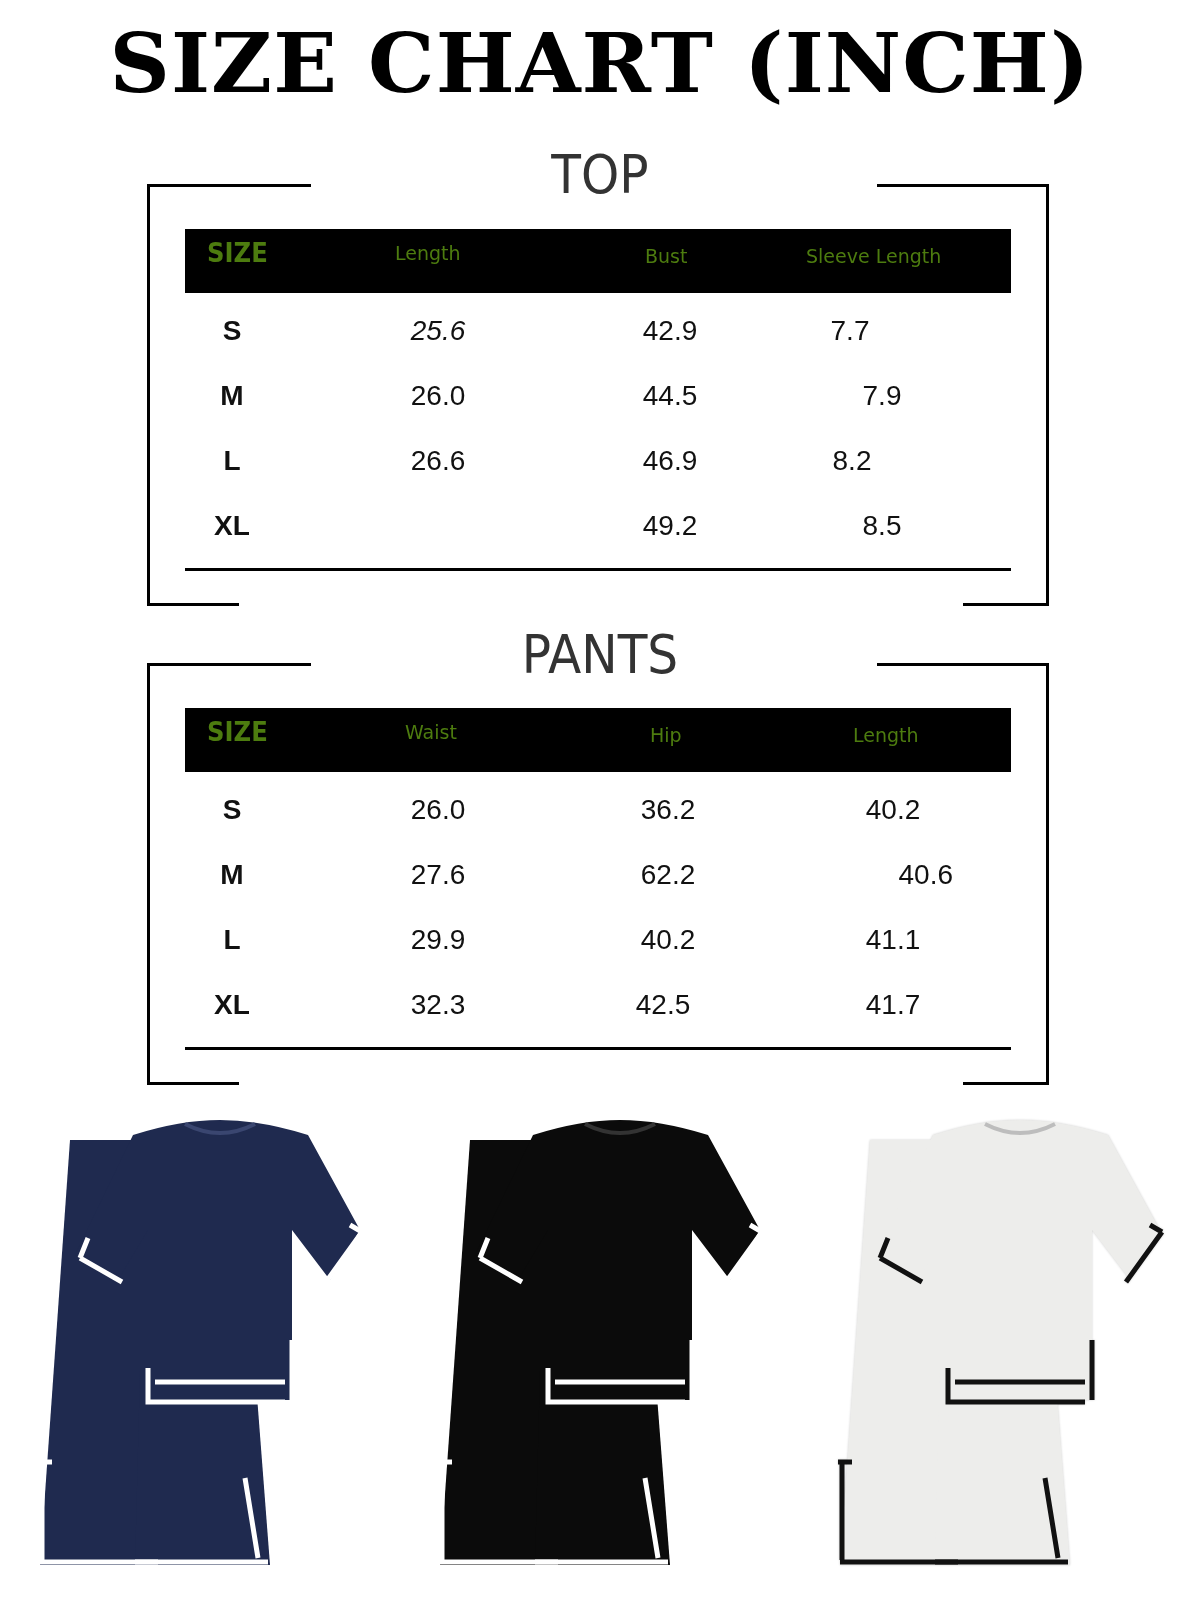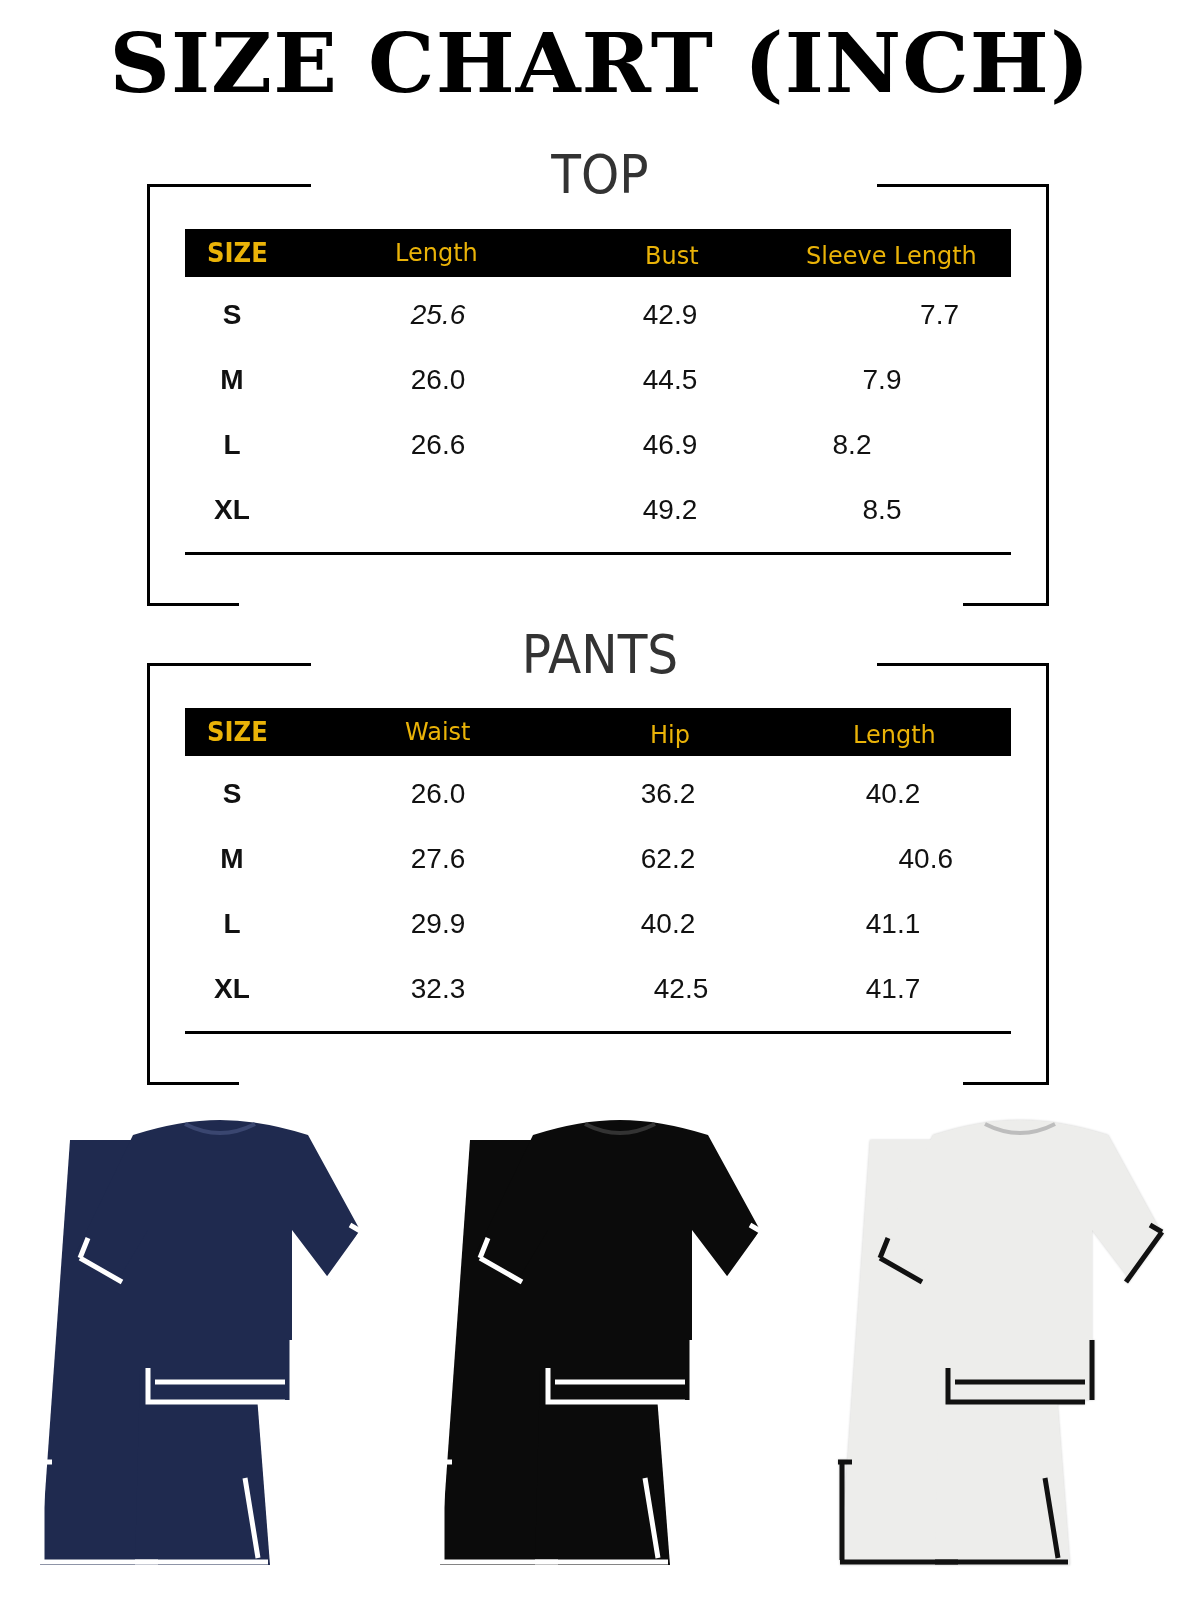--- a/index.html
+++ b/index.html
@@ -1,22 +1,22 @@
 <!DOCTYPE html>
 <html><head>
   <meta charset="utf-8">
   <style>
     html, body { margin: 0; padding: 0; background: #ffffff; }
     body { width: 1200px; height: 1600px; position: relative; overflow: hidden; font-family: "Liberation Sans", sans-serif; color: #000; }
     .title { position: absolute; left: 0; top: 22px; width: 1200px; text-align: center; font-family: "DejaVu Serif", serif; font-weight: bold; font-size: 82px; letter-spacing: 1px; line-height: 1; transform: scaleX(1.02); }
     .section-title { position: absolute; left: 0; width: 1200px; text-align: center; font-family: "DejaVu Sans", sans-serif; font-size: 54px; color: #333333; line-height: 1; transform: scaleX(0.9); }
     .frame-line { position: absolute; background: #000; }
     .table { position: absolute; left: 185px; width: 826px; }
-    .thead { height: 48px; background: #000; color: #eab308; position: relative; }
-    .thead span { position: absolute; top: 0; height: 48px; line-height: 48px; font-family: "DejaVu Sans", sans-serif; font-size: 24px; transform-origin: left center; }
+    .thead { height: 64px; background: #000; color: #4d7c0f; position: relative; }
+    .thead span { position: absolute; top: 0; height: 48px; line-height: 48px; font-family: "DejaVu Sans", sans-serif; font-size: 19px; transform-origin: left center; }
     .thead .size-h { font-weight: bold; font-size: 27px; transform: scaleX(0.9); }
     .row { height: 65px; position: relative; }
     .row span { position: absolute; top: 0; line-height: 65px; font-size: 28px; text-align: center; width: 120px; color: #111; }
     .row .sz { font-weight: bold; }
     .bottom-rule { height: 3px; background: #000; margin-top: 10px; }
     .outfits { position: absolute; left: 0; top: 1100px; width: 1200px; height: 500px; }
     svg { display: block; }
   </style>
 </head>
 <body>
@@ -38,21 +38,21 @@
       <span class="size-h" style="left:22px;">SIZE</span>
       <span style="left:210px;">Length</span>
       <span style="left:460px; top:3px;">Bust</span>
       <span style="left:621px; top:3px;">Sleeve Length</span>
     </div>
     <div style="height:5px;"></div>
     <div class="row">
       <span class="sz" style="left:-13px;">S</span>
       <span style="left:193px;font-style:italic;">25.6</span>
       <span style="left:425px;">42.9</span>
-      <span style="left:654px;text-align:right;">7.7</span>
+      <span style="left:605px;">7.7</span>
     </div>
     <div class="row">
       <span class="sz" style="left:-13px;">M</span>
       <span style="left:193px;">26.0</span>
       <span style="left:425px;">44.5</span>
       <span style="left:637px;text-align:center;">7.9</span>
     </div>
     <div class="row">
       <span class="sz" style="left:-13px;">L</span>
       <span style="left:193px;">26.6</span>
@@ -99,21 +99,21 @@
     </div>
     <div class="row">
       <span class="sz" style="left:-13px;">L</span>
       <span style="left:193px;">29.9</span>
       <span style="left:423px;">40.2</span>
       <span style="left:648px;">41.1</span>
     </div>
     <div class="row">
       <span class="sz" style="left:-13px;">XL</span>
       <span style="left:193px;">32.3</span>
-      <span style="left:436px;">42.5</span>
+      <span style="left:418px;">42.5</span>
       <span style="left:648px;">41.7</span>
     </div>
     <div class="bottom-rule"></div>
   </div>
 </div>
 
 <div class="outfits">
   <svg width="1200" height="500" viewBox="0 0 1200 500">
     <defs>
 

